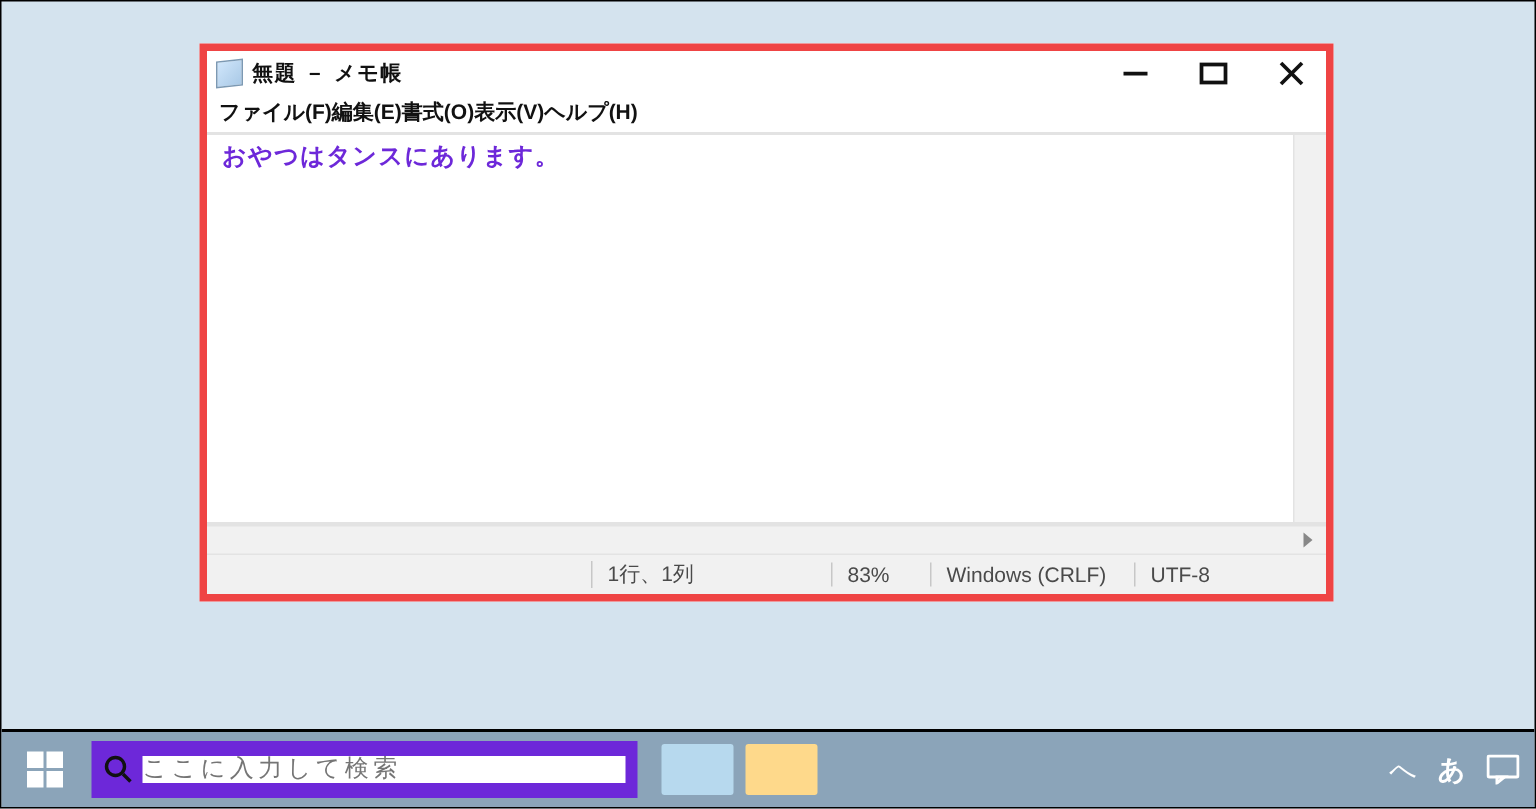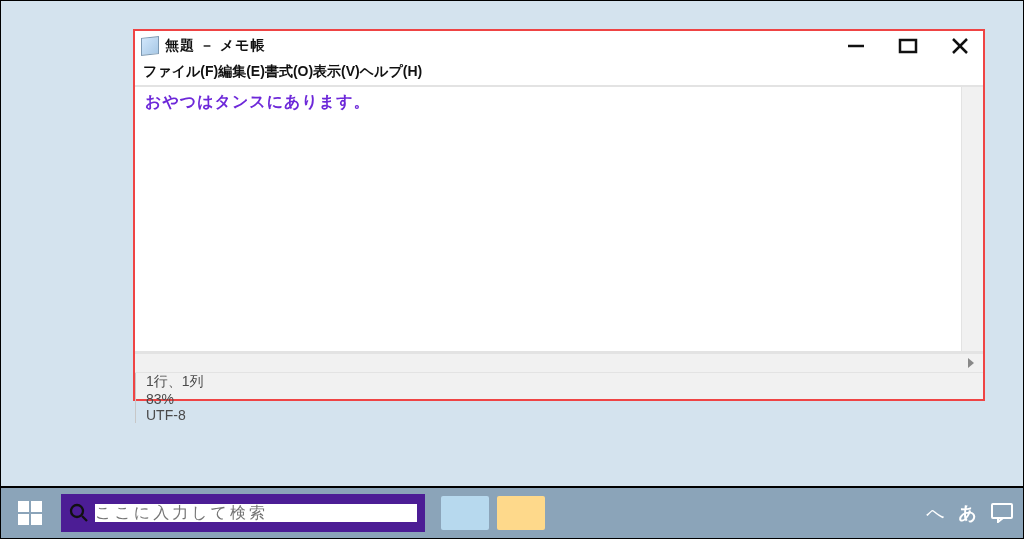--- a/index.html
+++ b/index.html
@@ -12,24 +12,24 @@
       position: relative;
       overflow: hidden;
       border: 1px solid #000;
     }
     
     
     .window {
       position: absolute;
       left: 132px;
       top: 28px;
-      width: 852px;
+      width: 756px;
       height: 372px;
       background: #fff;
-      border: 2px solid #ef4444;
+      border: 5px solid #ef4444;
       display: flex;
       flex-direction: column;
     }
     .titlebar {
       height: 30px;
       display: flex;
       align-items: center;
       padding-left: 6px;
       font-weight: bold;
       color: #111;
@@ -91,22 +91,21 @@
       justify-content: flex-end;
       align-items: center;
     }
     .hscroll svg { margin-right: 6px; }
     .statusbar {
       display: flex;
       height: 26px;
       background: #f1f1f1;
       color: #4a4a4a;
       font-size: 14px;
-      align-items: flex-start;
-      flex-direction: column;
+      align-items: center;
     }
     .status-cell {
       border-left: 1px solid #c7c7c7;
       display: flex;
       align-items: center;
       padding: 0 10px;
     }
     .status-spacer { flex: 1; }
 
     
@@ -118,21 +117,21 @@
       display: flex;
       align-items: center;
       border-top: 2px solid #000;
     }
     .start-btn {
       width: 58px; height: 100%;
       display: flex; align-items: center; justify-content: center;
       cursor: pointer;
     }
     .search-box {
-      background: #4c1d95;
+      background: #6d28d9;
       height: 38px;
       width: 364px;
       margin-left: 2px;
       margin-right: 10px;
       display: flex;
       align-items: center;
       padding: 0 8px;
       gap: 6px;
     }
     .search-box input {
@@ -203,20 +202,21 @@
   </div>
   <div class="hscroll">
     <svg width="12" height="12" viewBox="0 0 12 12">
         <polygon points="3,1 9,6 3,11" fill="#888"></polygon>
       </svg>
   </div>
   <div class="statusbar">
     <div class="status-spacer"></div>
     <div class="status-cell" style="width:160px">1行、1列</div>
     <div class="status-cell" style="width:66px">83%</div>
+    <div class="status-cell" style="width:136px">Windows (CRLF)</div>
     <div class="status-cell" style="width:128px">UTF-8</div>
   </div>
 </div>
 
 <div class="taskbar">
   <div class="start-btn">
     <svg width="26" height="26" viewBox="0 0 26 26">
       <rect x="1" y="1" width="11" height="11" fill="#fff"></rect>
       <rect x="14" y="1" width="11" height="11" fill="#fff"></rect>
       <rect x="1" y="14" width="11" height="11" fill="#fff"></rect>

